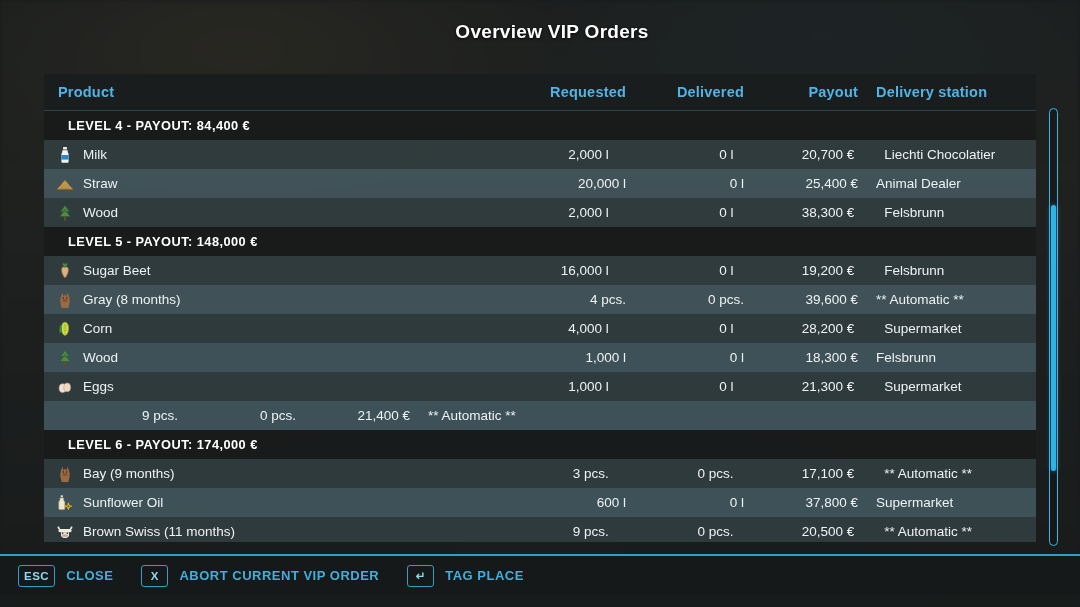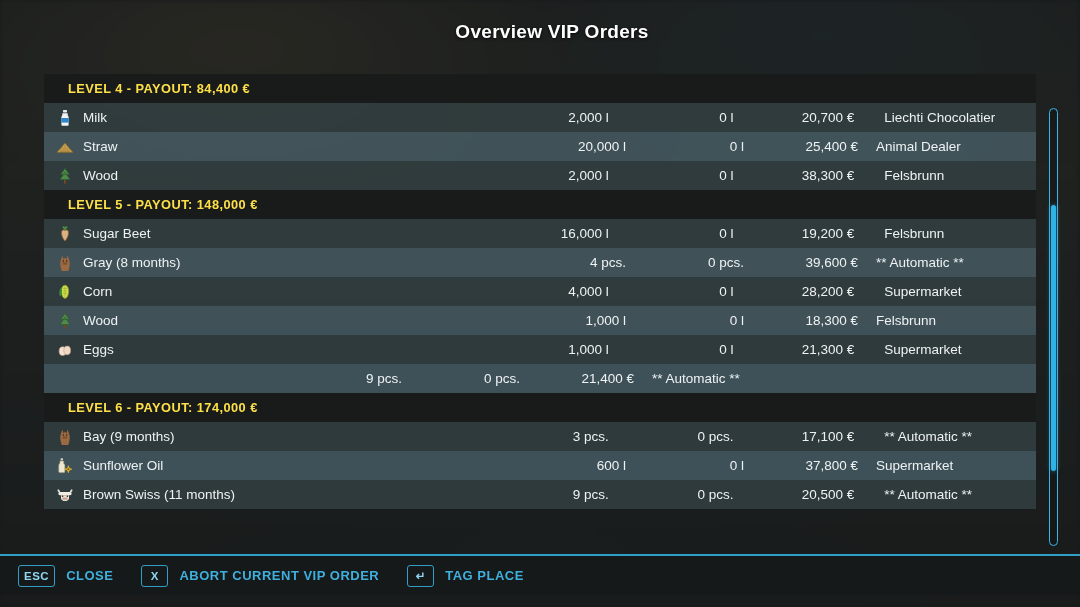--- a/index.html
+++ b/index.html
@@ -63,24 +63,24 @@
   }
   .rows { position: relative; }
 
   .row {
     height: 29px;
     display: flex; align-items: center;
     color: #eef2f3;
     font-size: 13.5px;
   }
   .row.shade-a { background: rgba(52,66,69,0.78); gap: 12px; }
-  .row.shade-b { background: rgba(86,113,124,0.62); justify-content: center; }
+  .row.shade-b { background: rgba(86,113,124,0.62); }
   .row.level {
     background: rgba(25,27,27,0.93);
-    color: #fde047;
+    color: #ffffff;
     font-size: 12.8px;
     font-weight: bold;
     letter-spacing: 0.45px;
     padding-left: 24px;
   }
 
   
   .c-prod    { width: 448px; display:flex; align-items:center; padding-left: 12px; }
   .c-req     { width: 146px; text-align: right; padding-right: 12px; }
   .c-del     { width: 118px; text-align: right; padding-right: 12px; }
@@ -155,20 +155,27 @@
 
 <div id="screen">
   <div id="bg"></div>
   <div id="dim"></div>
 
   <div id="content">
 
     <div class="title">Overview VIP Orders</div>
 
     <div class="table-wrap">
+      <div class="col-head">
+        <div class="ch c-prod">Product</div>
+        <div class="ch c-req">Requested</div>
+        <div class="ch c-del">Delivered</div>
+        <div class="ch c-pay">Payout</div>
+        <div class="ch c-stat">Delivery station</div>
+      </div>
       <div class="rows" id="rows">
           <div class="row level">LEVEL 4 - PAYOUT: 84,400 €</div>
           <div class="row shade-a">
             <div class="c-prod">
               <span class="ico">
                 <svg viewBox="0 0 18 18">
                   <rect x="7" y="1" width="4" height="2.4" rx="0.6" fill="#e9edef"></rect>
                   <path d="M6.3 4.2h5.4v2.1l.9 1.4v8.1a.9.9 0 0 1-.9.9H6.3a.9.9 0 0 1-.9-.9V7.7l.9-1.4z" fill="#f2f5f6"></path>
                   <rect x="5.4" y="9" width="7.2" height="4.6" fill="#2e86c8"></rect>
                 </svg>

